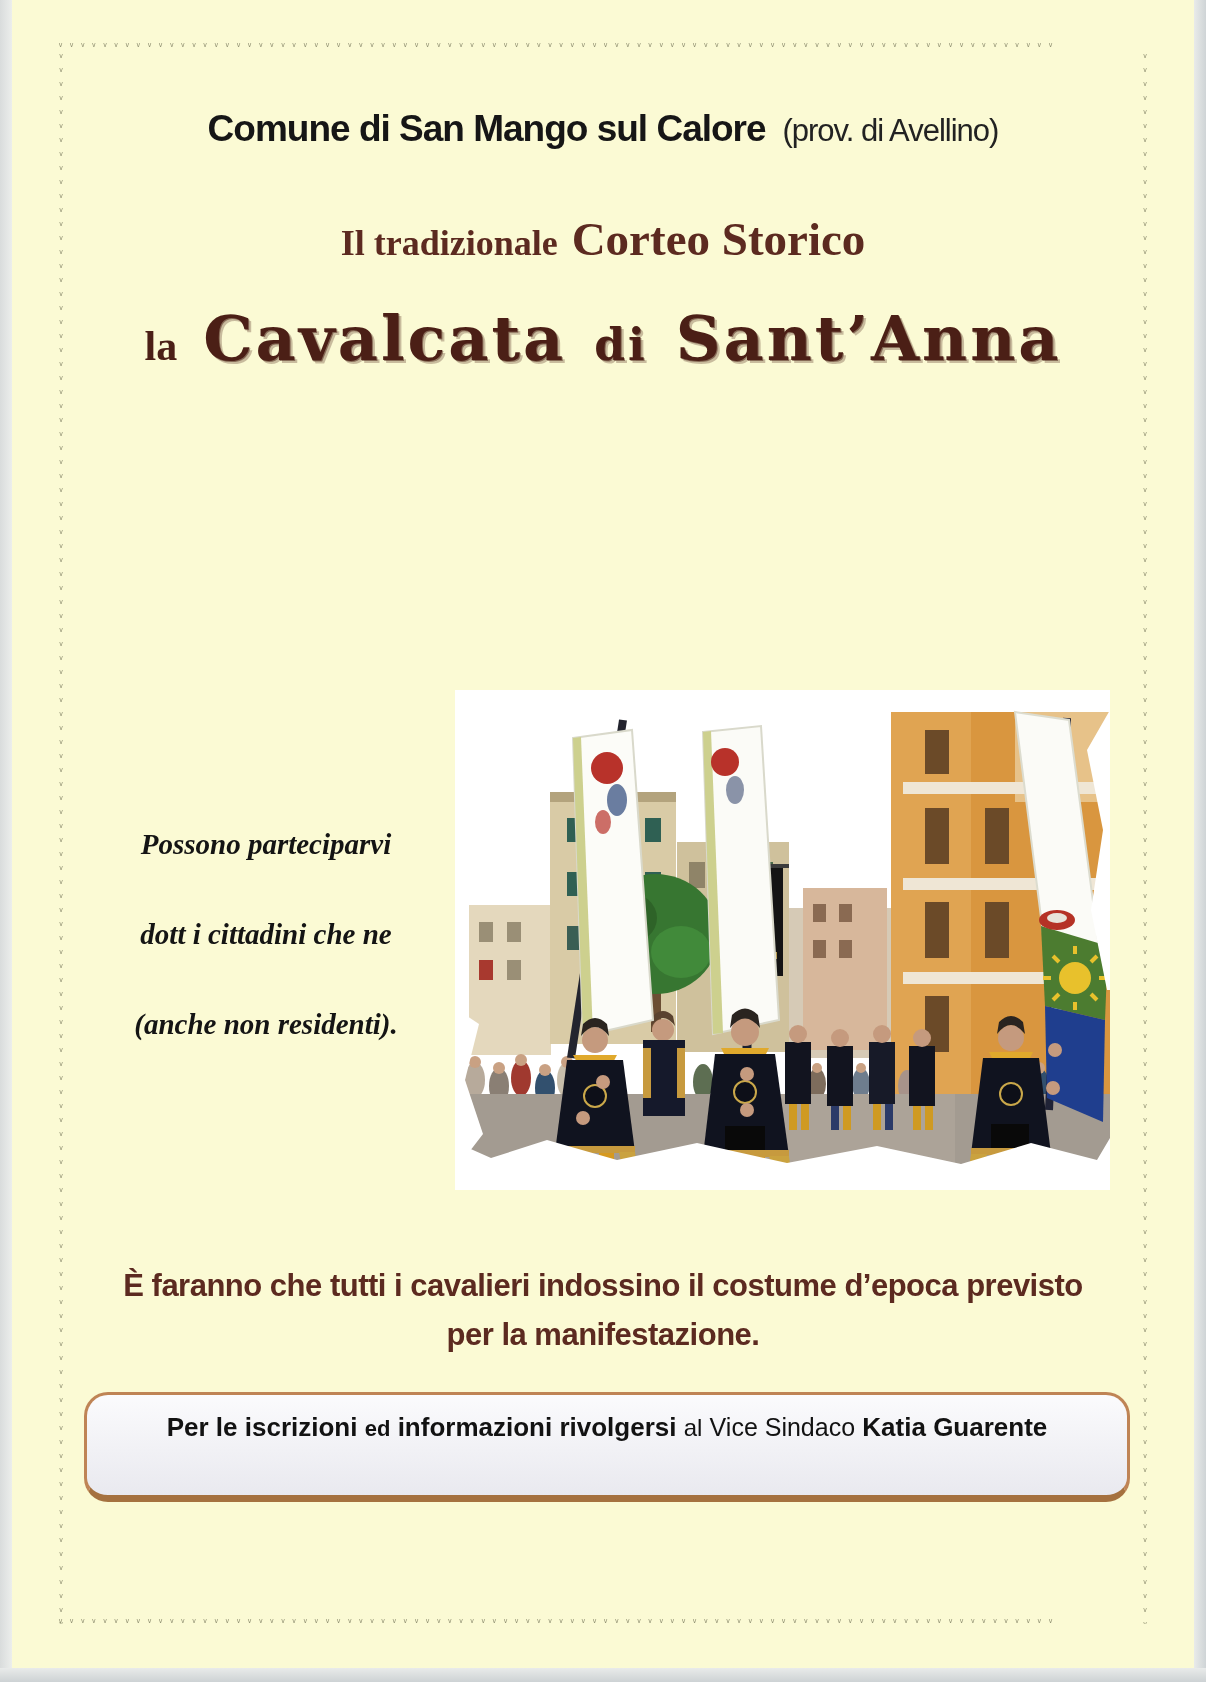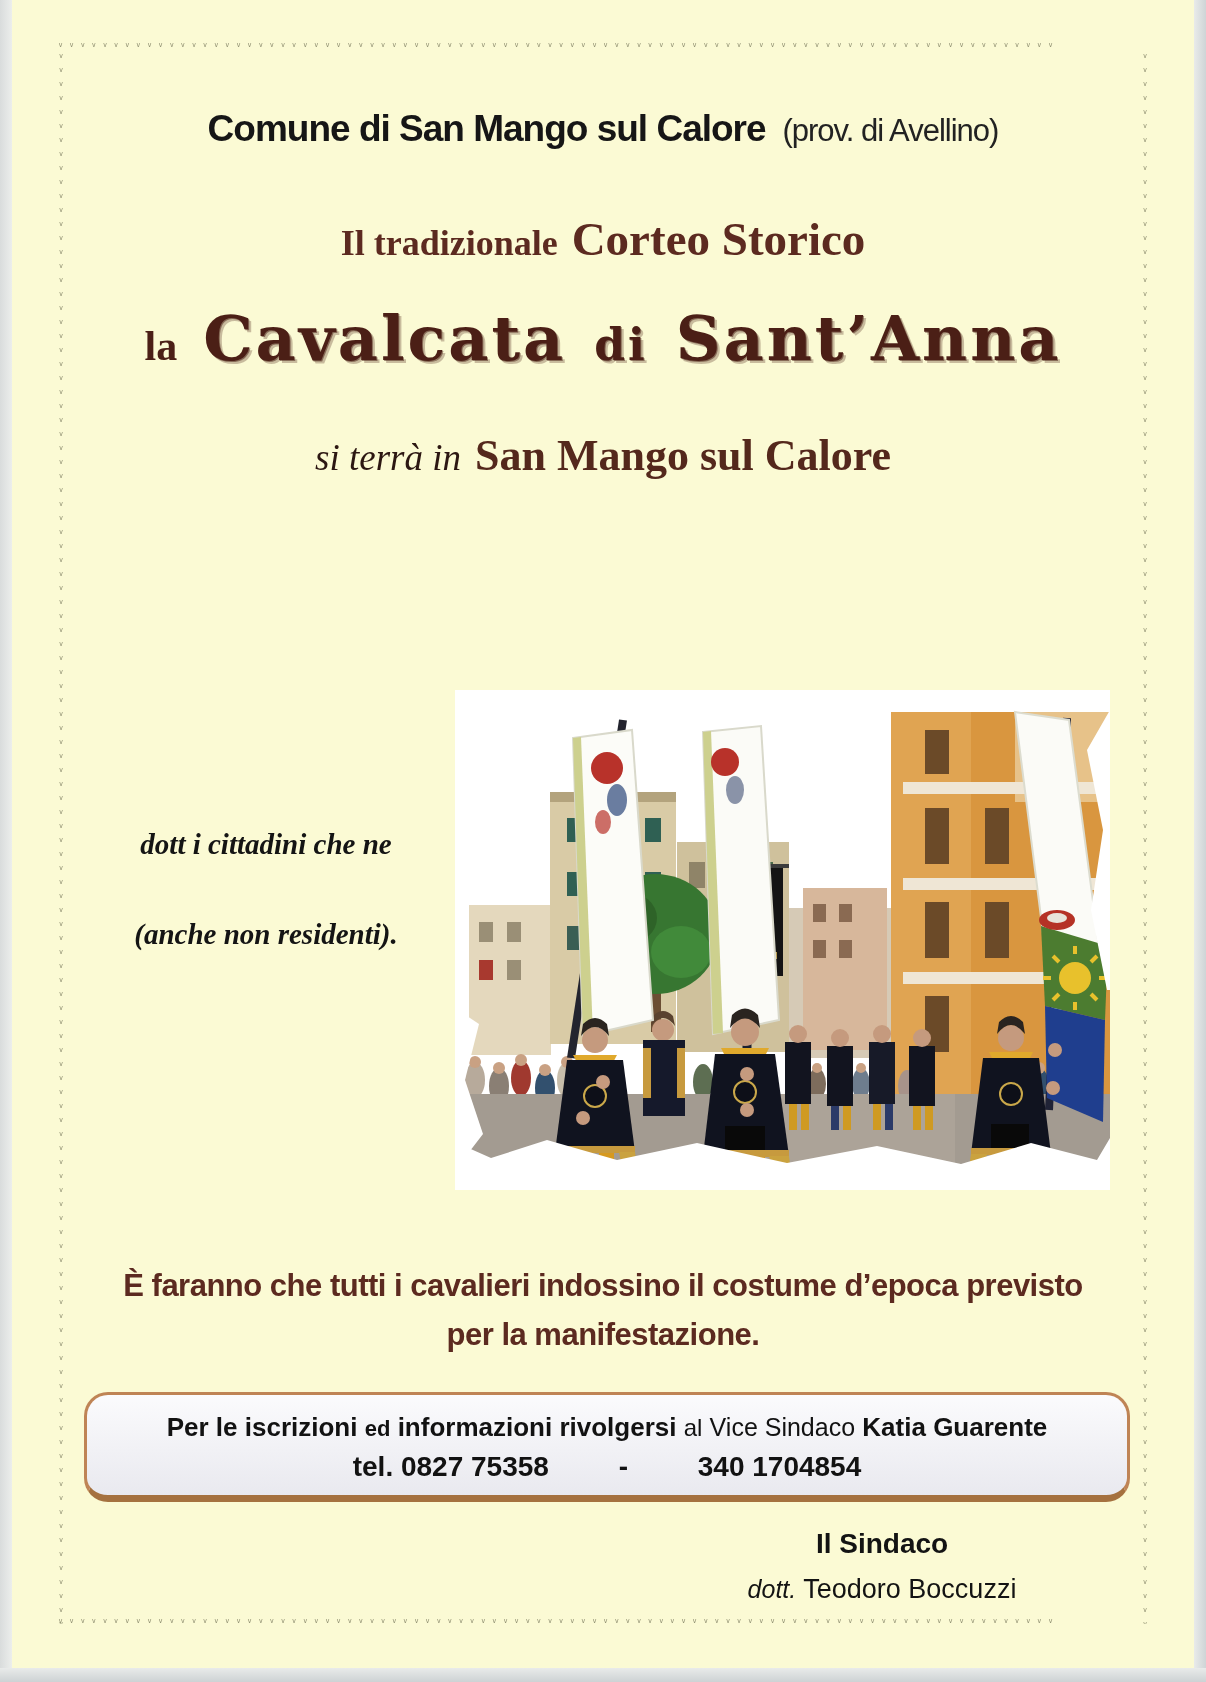--- a/index.html
+++ b/index.html
@@ -113,26 +113,24 @@
   </div>
 
   <div class="center serif line-trad">
     <span class="small">Il tradizionale</span><span class="big">Corteo Storico</span>
   </div>
 
   <div class="center serif line-cav">
     <span class="la">la</span><span class="gothic">Cavalcata</span><span class="gothic di">di</span><span class="gothic">Sant’Anna</span>
   </div>
 
-  <div class="center serif line-loc">
-    <span class="pre">si terrà in</span><span class="place">San Mango sul Calore</span>
-  </div>
 
 
   <div class="participation">
+    <div>Possono parteciparvi</div>
     <div>dott i cittadini che ne</div>
     <div>(anche non residenti).</div>
   </div>
 
   <div class="photo">
     <svg width="655" height="500" viewBox="0 0 655 500">
       <rect x="0" y="0" width="655" height="500" fill="#ffffff"></rect>
 
       <rect x="14" y="215" width="82" height="150" fill="#e4d8bd"></rect>
       <rect x="24" y="232" width="14" height="20" fill="#9a8f76"></rect>
@@ -342,28 +340,16 @@
 
   <div class="contact-box">
     <div class="l1">
       <span class="b">Per le iscrizioni</span>
       <span class="ed">ed</span>
       <span class="b">informazioni rivolgersi</span>
       <span class="plain">al</span>
       <span class="role">Vice Sindaco</span>
       <span class="b">Katia Guarente</span>
     </div>
-    <div class="l2">
-      <span>tel. 0827 75358</span>
-      <span class="sep">-</span>
-      <span>340 1704854</span>
-    </div>
-  </div>
-
-  <div class="signature">
-    <div class="t">Il Sindaco</div>
-    <div class="n">
-      <em>dott.</em>
-      <span>Teodoro Boccuzzi</span>
-    </div>
-  </div>
+  </div>
+
 
 </div>
 
 </body></html>

